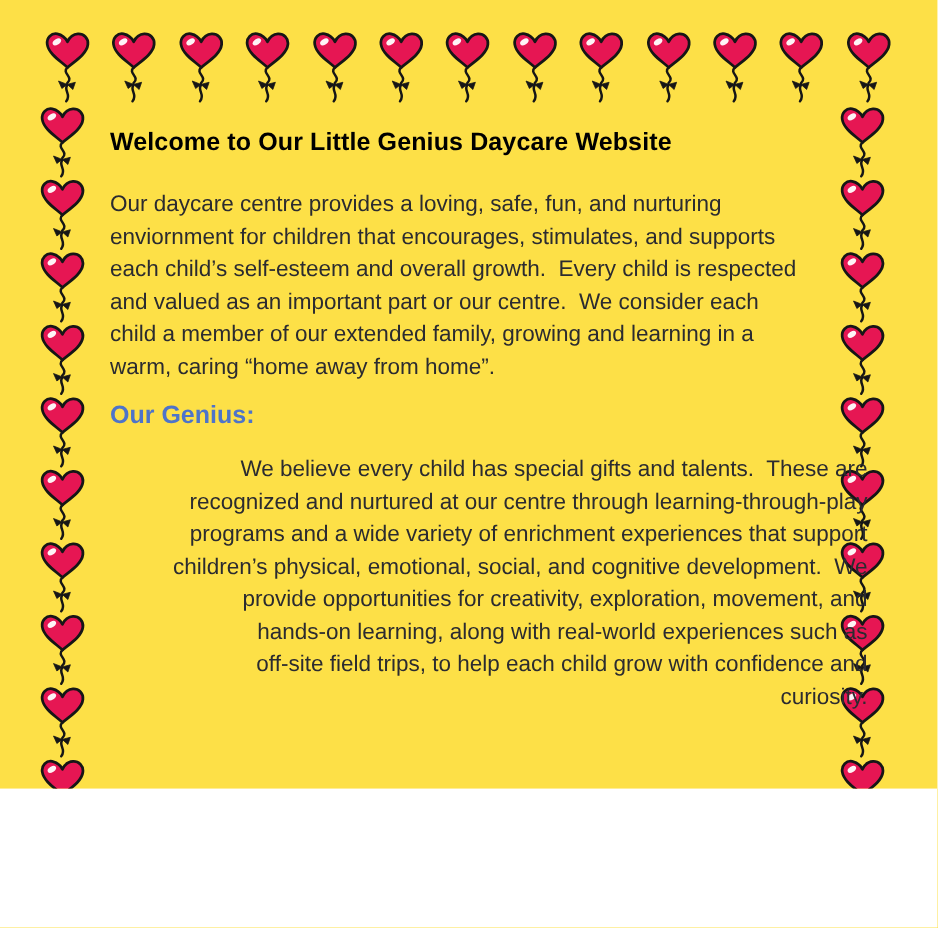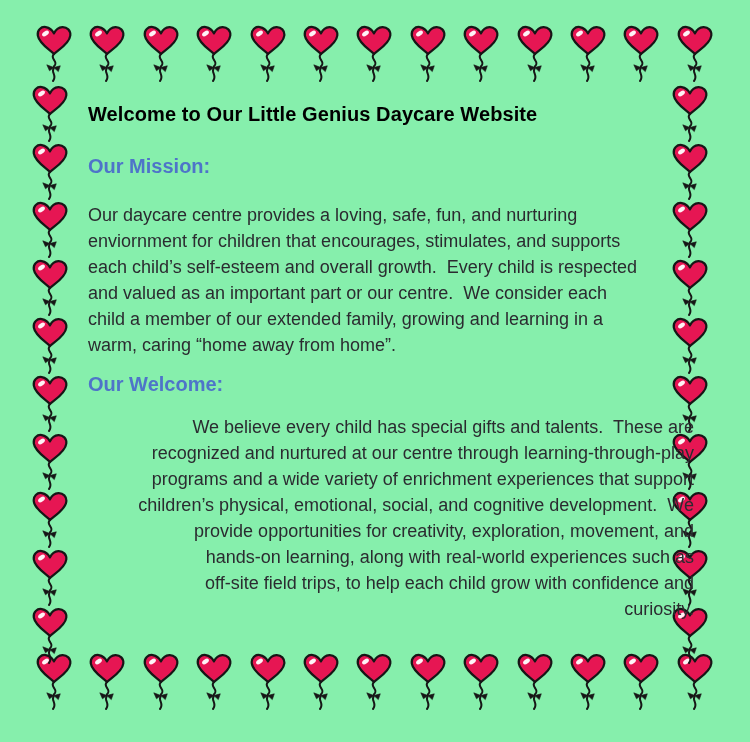--- a/index.html
+++ b/index.html
@@ -1,20 +1,20 @@
 <!DOCTYPE html>
 <html style="--heading-blue: #4e74c9; --heart-pink: #e61653; --outline: #161616; --ink: #2b2b30;"><head>
 <meta charset="utf-8">
 <style>
   html,body { margin:0; padding:0; background:#ffffff; }
   .page {
     position:relative;
     width:750px;
-    height:742px;
-    background:#86efac;
+    height:631px;
+    background:#fde047;
     overflow:hidden;
     font-family:"Liberation Sans", sans-serif;
   }
   .border-layer { position:absolute; inset:0; pointer-events:none; }
   .heart { position:absolute; width:40px; height:60px; }
   .h-fill   { fill:var(--heart-pink,#e61653); stroke:var(--outline,#161616); stroke-width:2.2; stroke-linejoin:round; }
   .h-shine  { fill:#ffffff; opacity:.95; }
   .h-string { fill:none; stroke:var(--outline,#161616); stroke-width:2; stroke-linecap:round; }
   .h-bow    { fill:var(--outline,#161616); stroke:var(--outline,#161616); stroke-width:.6; stroke-linejoin:round; }
 
@@ -408,30 +408,29 @@
     <path class="h-string" d="M20 30 C14.8 34.5 25.5 37.5 19.8 42.5"></path>
     <path class="h-bow" d="M19.8 43.5 L12.8 40.8 L15.5 46.8 Z"></path>
     <path class="h-bow" d="M19.8 43.5 L26.3 41.8 L24.3 47.6 Z"></path>
     <path class="h-string" d="M19.8 44 C16.5 48.5 23.5 51.5 19 57"></path>
   </svg>
     </div>
 
   <div class="content">
     <h1 class="page-title">Welcome to Our Little Genius Daycare Website</h1>
 
-    <h2 class="section-heading mission-heading">Our Mission:</h2>
 
     <p class="section-body mission-body">Our daycare centre provides a loving, safe, fun, and nurturing
 enviornment for children that encourages, stimulates, and supports
 each child’s self-esteem and overall growth.  Every child is respected
 and valued as an important part or our centre.  We consider each
 child a member of our extended family, growing and learning in a
 warm, caring “home away from home”.</p>
 
-    <h2 class="section-heading vision-heading">Our Welcome:</h2>
+    <h2 class="section-heading vision-heading">Our Genius:</h2>
 
     <p class="section-body vision-body">We believe every child has special gifts and talents.  These are
 recognized and nurtured at our centre through learning-through-play
 programs and a wide variety of enrichment experiences that support
 children’s physical, emotional, social, and cognitive development.  We
 provide opportunities for creativity, exploration, movement, and
 hands-on learning, along with real-world experiences such as
 off-site field trips, to help each child grow with confidence and
 curiosity.</p>
   </div>

